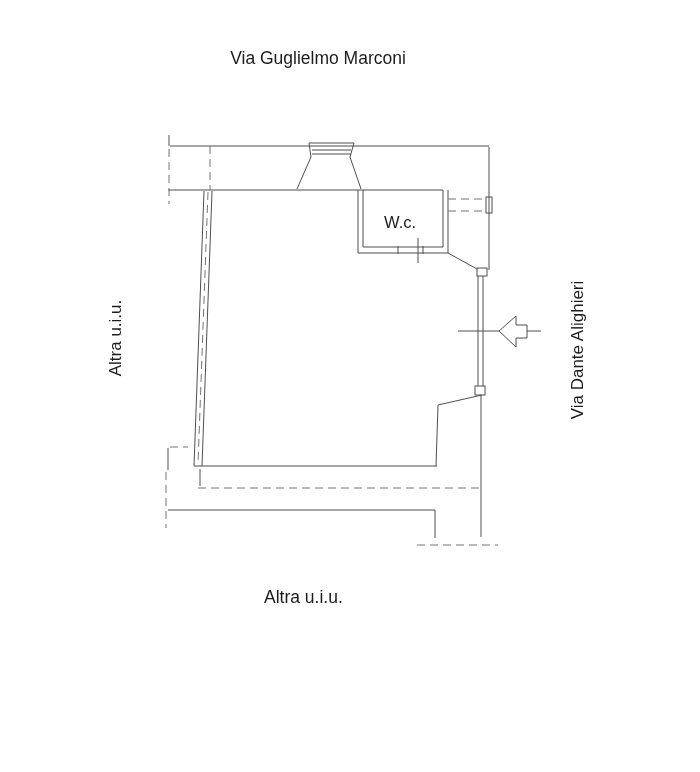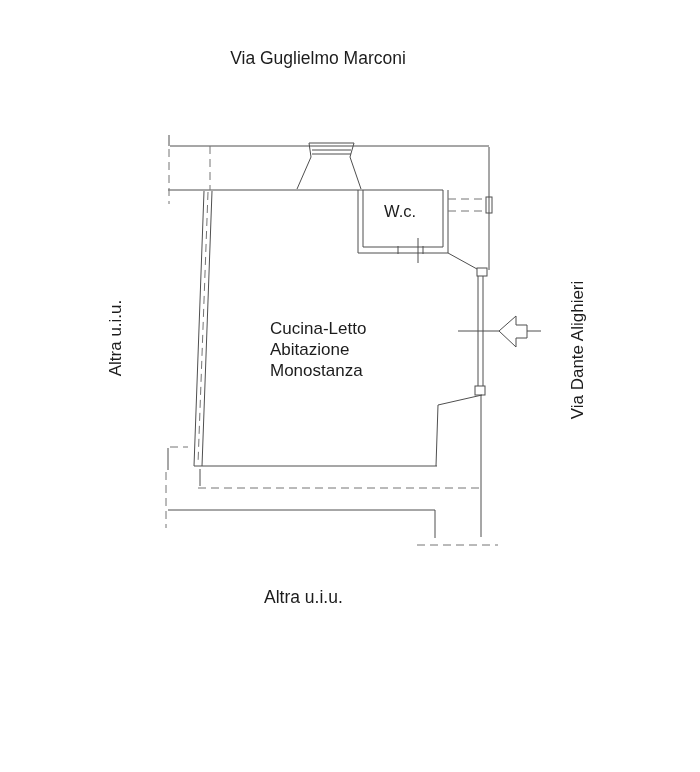--- a/index.html
+++ b/index.html
@@ -11,21 +11,21 @@
     font-family: "Liberation Sans", sans-serif;
     color: #1c1c1c;
     overflow: hidden;
   }
   svg.plan { position: absolute; left: 0; top: 0; }
   .label { position: absolute; white-space: nowrap; }
   .street-top   { left: 318px; top: 48px;  font-size: 17.5px; transform: translateX(-50%); }
   .unit-left    { left: 116px; top: 338px; font-size: 17px;  transform: translate(-50%,-50%) rotate(-90deg); }
   .street-right { left: 578px; top: 350px; font-size: 17px;  transform: translate(-50%,-50%) rotate(-90deg); }
   .room-label   { left: 270px; top: 318px; font-size: 17px; line-height: 21px; }
-  .wc-label     { left: 384px; top: 202px; font-size: 16.5px; }
+  .wc-label     { left: 384px; top: 213px; font-size: 16.5px; }
   .unit-bottom  { left: 264px; top: 587px; font-size: 17.5px; }
   .plan-title   { left: 328px; top: 674px; font-size: 33px; transform: translateX(-50%); letter-spacing: 0.5px; }
 </style>
 </head>
 <body>
 
 <div class="canvas">
 
   <svg class="plan" width="700" height="772" viewBox="0 0 700 772">
 
@@ -90,24 +90,19 @@
       <path d="M417,545 H498"></path>
     </g>
   </svg>
 
   <div class="label street-top">Via Guglielmo Marconi</div>
 
   <div class="label unit-left">Altra u.i.u.</div>
 
   <div class="label street-right">Via Dante Alighieri</div>
 
-  <div class="label room-label">
-    <div>Cucina-Letto</div>
-    <div>Abitazione</div>
-    <div>Monostanza</div>
-  </div>
 
   <div class="label wc-label">W.c.</div>
 
   <div class="label unit-bottom">Altra u.i.u.</div>
 
 
 </div>
 
 </body></html>

